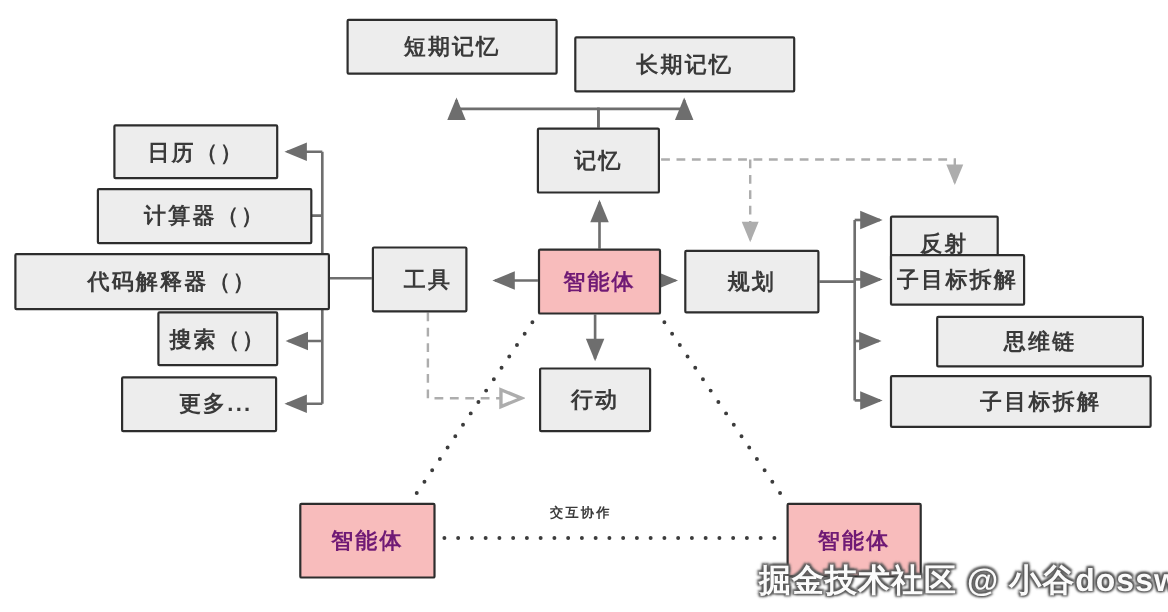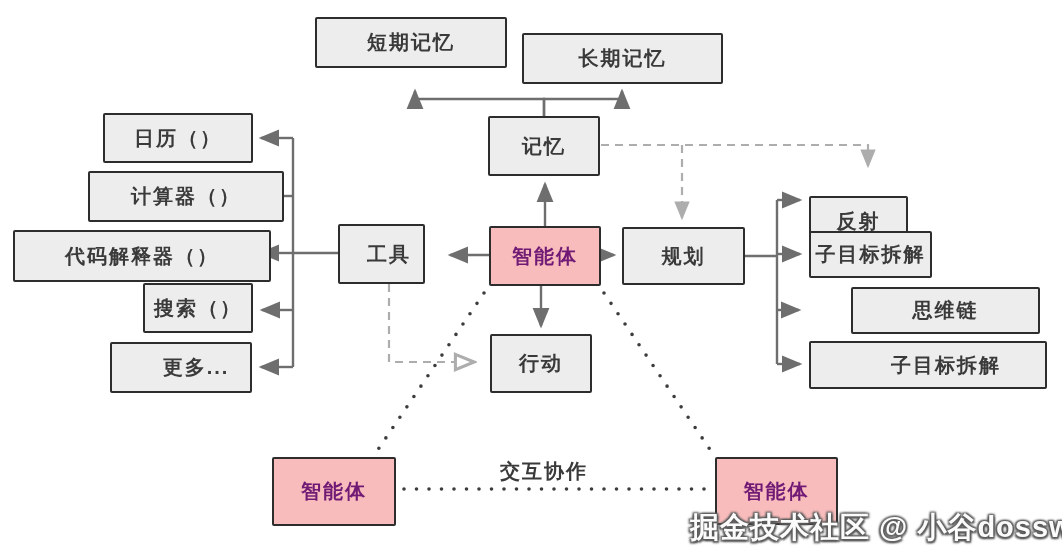--- a/index.html
+++ b/index.html
@@ -26,21 +26,21 @@
     white-space:nowrap;
   }
   .node.pink {
     background:#f8bcbc;
     color:#701a75;
   }
   .edge-label {
     position:absolute;
     z-index:2;
     color:#3a3a3a;
-    font-size:20px;
+    font-size:12px;
     font-weight:600;
     letter-spacing:2px;
     white-space:nowrap;
   }
   .watermark {
     position:absolute;
     z-index:3;
     left:690px; top:508px;
     font-size:29px;
     font-weight:600;
@@ -111,21 +111,21 @@
   <div class="node" style="left:315px; top:17px; width:192px; height:51px;">短期记忆</div>
 
   <div class="node" style="left:522px; top:33px; width:201px; height:51px;">长期记忆</div>
 
   <div class="node" style="left:488px; top:116px; width:112px; height:60px;">记忆</div>
 
   <div class="node" style="left:103px; top:113px; width:150px; height:50px;">日历（）</div>
 
   <div class="node" style="left:88px; top:171px; width:196px; height:51px;">计算器（）</div>
 
-  <div class="node" style="left:13px; top:230px; width:258px; height:52px;">代码解释器（）</div>
+  <div class="node" style="left:13px; top:230px; width:287px; height:52px;">代码解释器（）</div>
 
   <div class="node" style="left:143px; top:283px; width:110px; height:50px;">搜索（）</div>
 
   <div class="node" style="left:110px; top:342px; width:142px; height:51px;padding-left:30px;">更多...</div>
 
   <div class="node" style="left:338px; top:224px; width:87px; height:60px;padding-left:15px;">工具</div>
 
   <div class="node pink" style="left:489px; top:226px; width:112px; height:60px;">智能体</div>
 
   <div class="node" style="left:622px; top:227px; width:123px; height:58px;">规划</div>

